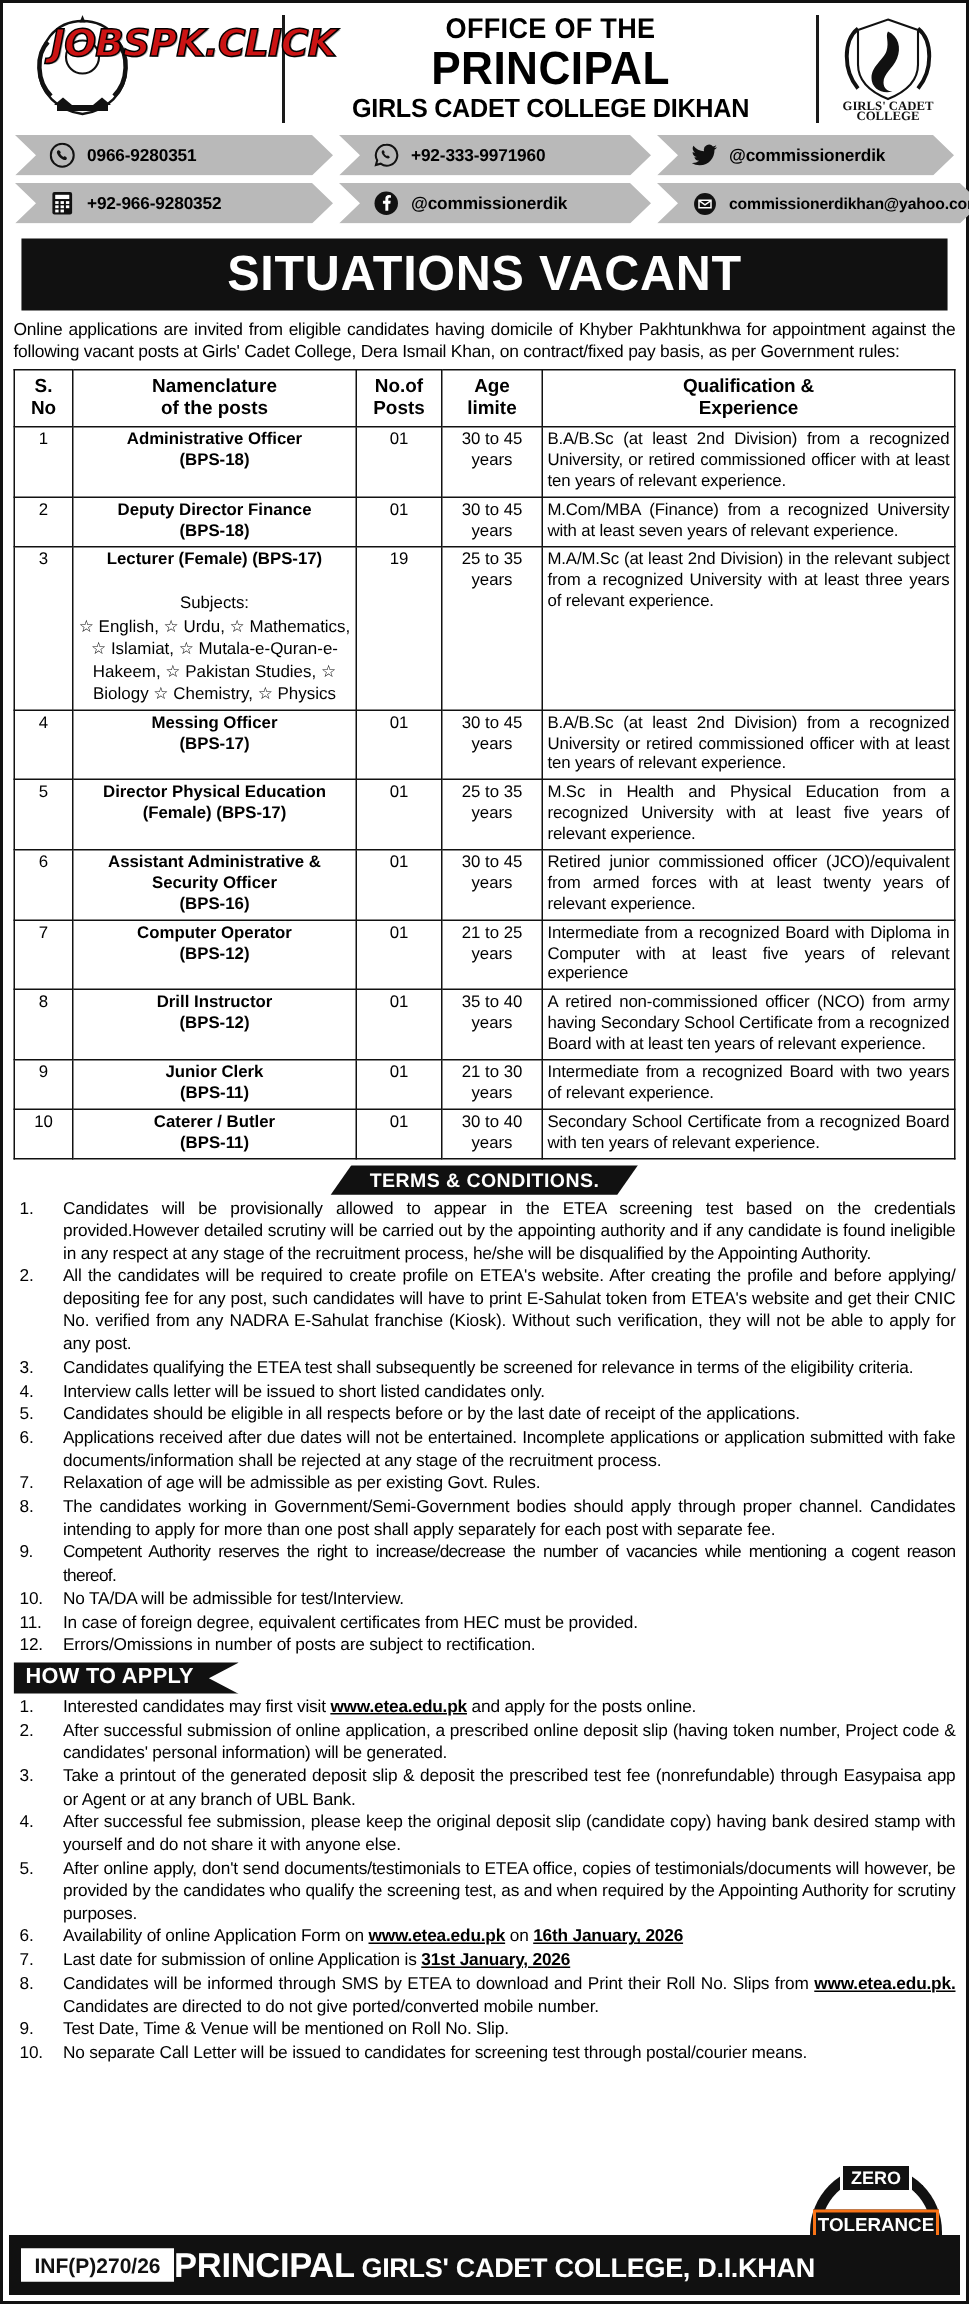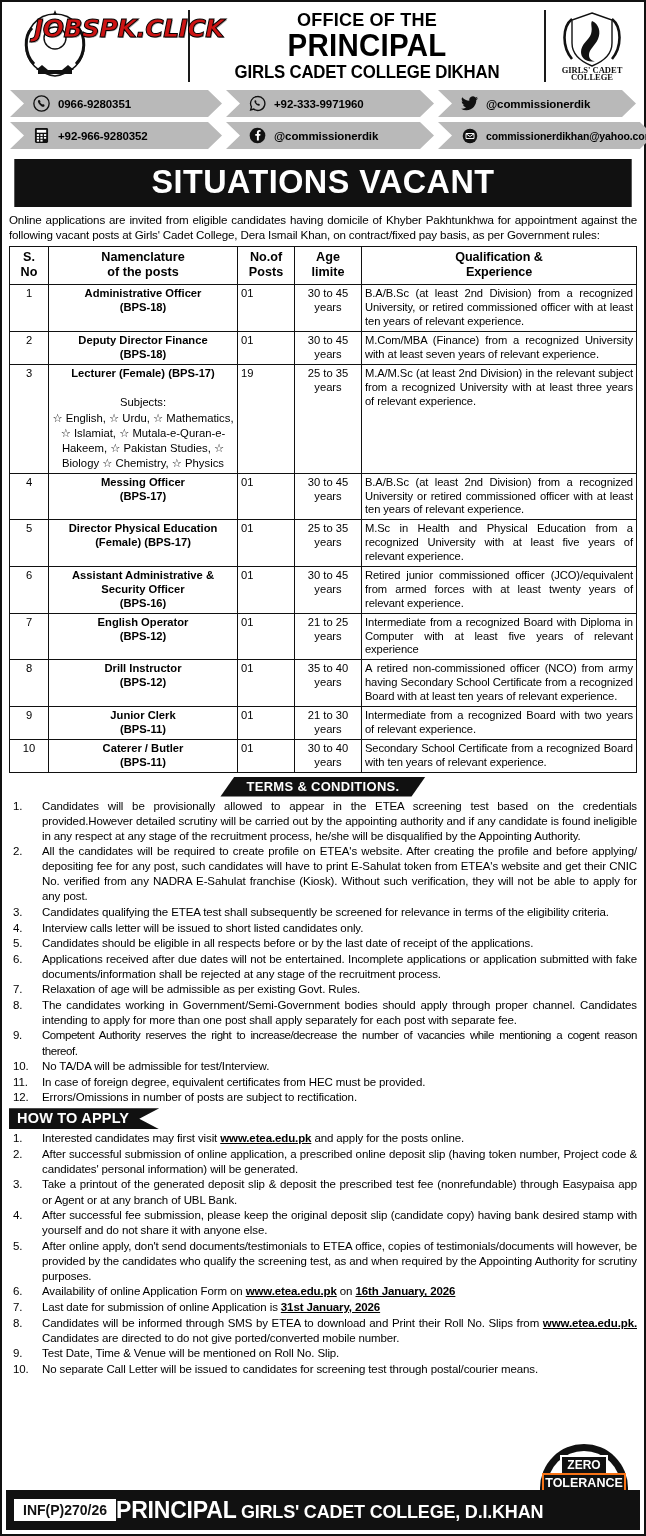--- a/index.html
+++ b/index.html
@@ -67,21 +67,21 @@
     width:calc(100% - 14px);margin:0 7px;border-collapse:collapse;
     table-layout:fixed;
   }
   table.posts th,table.posts td{
     border:1px solid #111;vertical-align:top;padding:2px 3px;
     font-size:11.2px;line-height:1.24;
   }
   table.posts th{text-align:center;font-weight:bold;font-size:12.6px;line-height:1.22;padding:3px 2px 4px 2px;}
   .c-sno{width:34px;text-align:center;font-size:12px;}
   .c-name{width:184px;text-align:center;font-weight:bold;font-size:11.8px;}
-  .c-posts{width:52px;font-size:12px;}
+  .c-posts{width:52px;text-align:center;font-size:12px;}
   .c-age{width:62px;text-align:center;font-size:11.4px;}
   .c-qual{text-align:justify;font-size:11.2px;letter-spacing:-.1px;}
   td.c-sno,td.c-posts,td.c-age{padding-top:3px;}
   .subjhead{font-weight:normal;margin-top:15px;}
   .subjlist{font-weight:normal;font-size:11.3px;line-height:1.33;margin-top:1px;}
 
   
   .banner-wrap{display:flex;justify-content:center;margin:4px 0 2px 0;}
   .banner{
     background:#111;color:#fff;font-weight:bold;font-size:13px;
@@ -127,21 +127,21 @@
   .zbadge{position:relative;width:108px;height:76px;}
   .zbadge .arc{
     position:absolute;left:10px;top:2px;width:88px;height:74px;
     border:7px solid #111;border-radius:46px 46px 8px 8px;border-bottom:none;
     box-sizing:border-box;background:transparent;
   }
   .zbadge .l1,.zbadge .l2,.zbadge .l3{
     position:absolute;left:0;right:0;text-align:center;color:#fff;background:#111;
     font-weight:bold;line-height:1;
   }
-  .zbadge .l1{top:13px;left:30px;right:30px;font-size:12px;padding:2px 0;border:2px solid #fff;}
+  .zbadge .l1{top:0;left:30px;right:30px;font-size:12px;padding:2px 0;border:2px solid #fff;}
   .zbadge .l2{top:31px;left:12px;right:12px;font-size:12.5px;padding:2px 0;border:2px solid #f97316;}
   .zbadge .l3{top:49px;left:2px;right:2px;font-size:12px;padding:2px 0;border:2px solid #fff;}
 </style>
 </head>
 <body>
 
 <div class="page">
 
   <div class="header">
     <div class="logo-left">
@@ -358,21 +358,21 @@
           <td class="c-posts">01</td>
           <td class="c-age">
             <div>30 to 45</div>
             <div>years</div>
           </td>
           <td class="c-qual">Retired junior commissioned officer (JCO)/equivalent from armed forces with at least twenty years of relevant experience.</td>
         </tr>
         <tr>
           <td class="c-sno">7</td>
           <td class="c-name">
-            <div>English Operator</div>
+            <div>Computer Operator</div>
             <div>(BPS-12)</div>
           </td>
           <td class="c-posts">01</td>
           <td class="c-age">
             <div>21 to 25</div>
             <div>years</div>
           </td>
           <td class="c-qual">Intermediate from a recognized Board with Diploma in Computer with at least five years of relevant experience</td>
         </tr>
         <tr>

